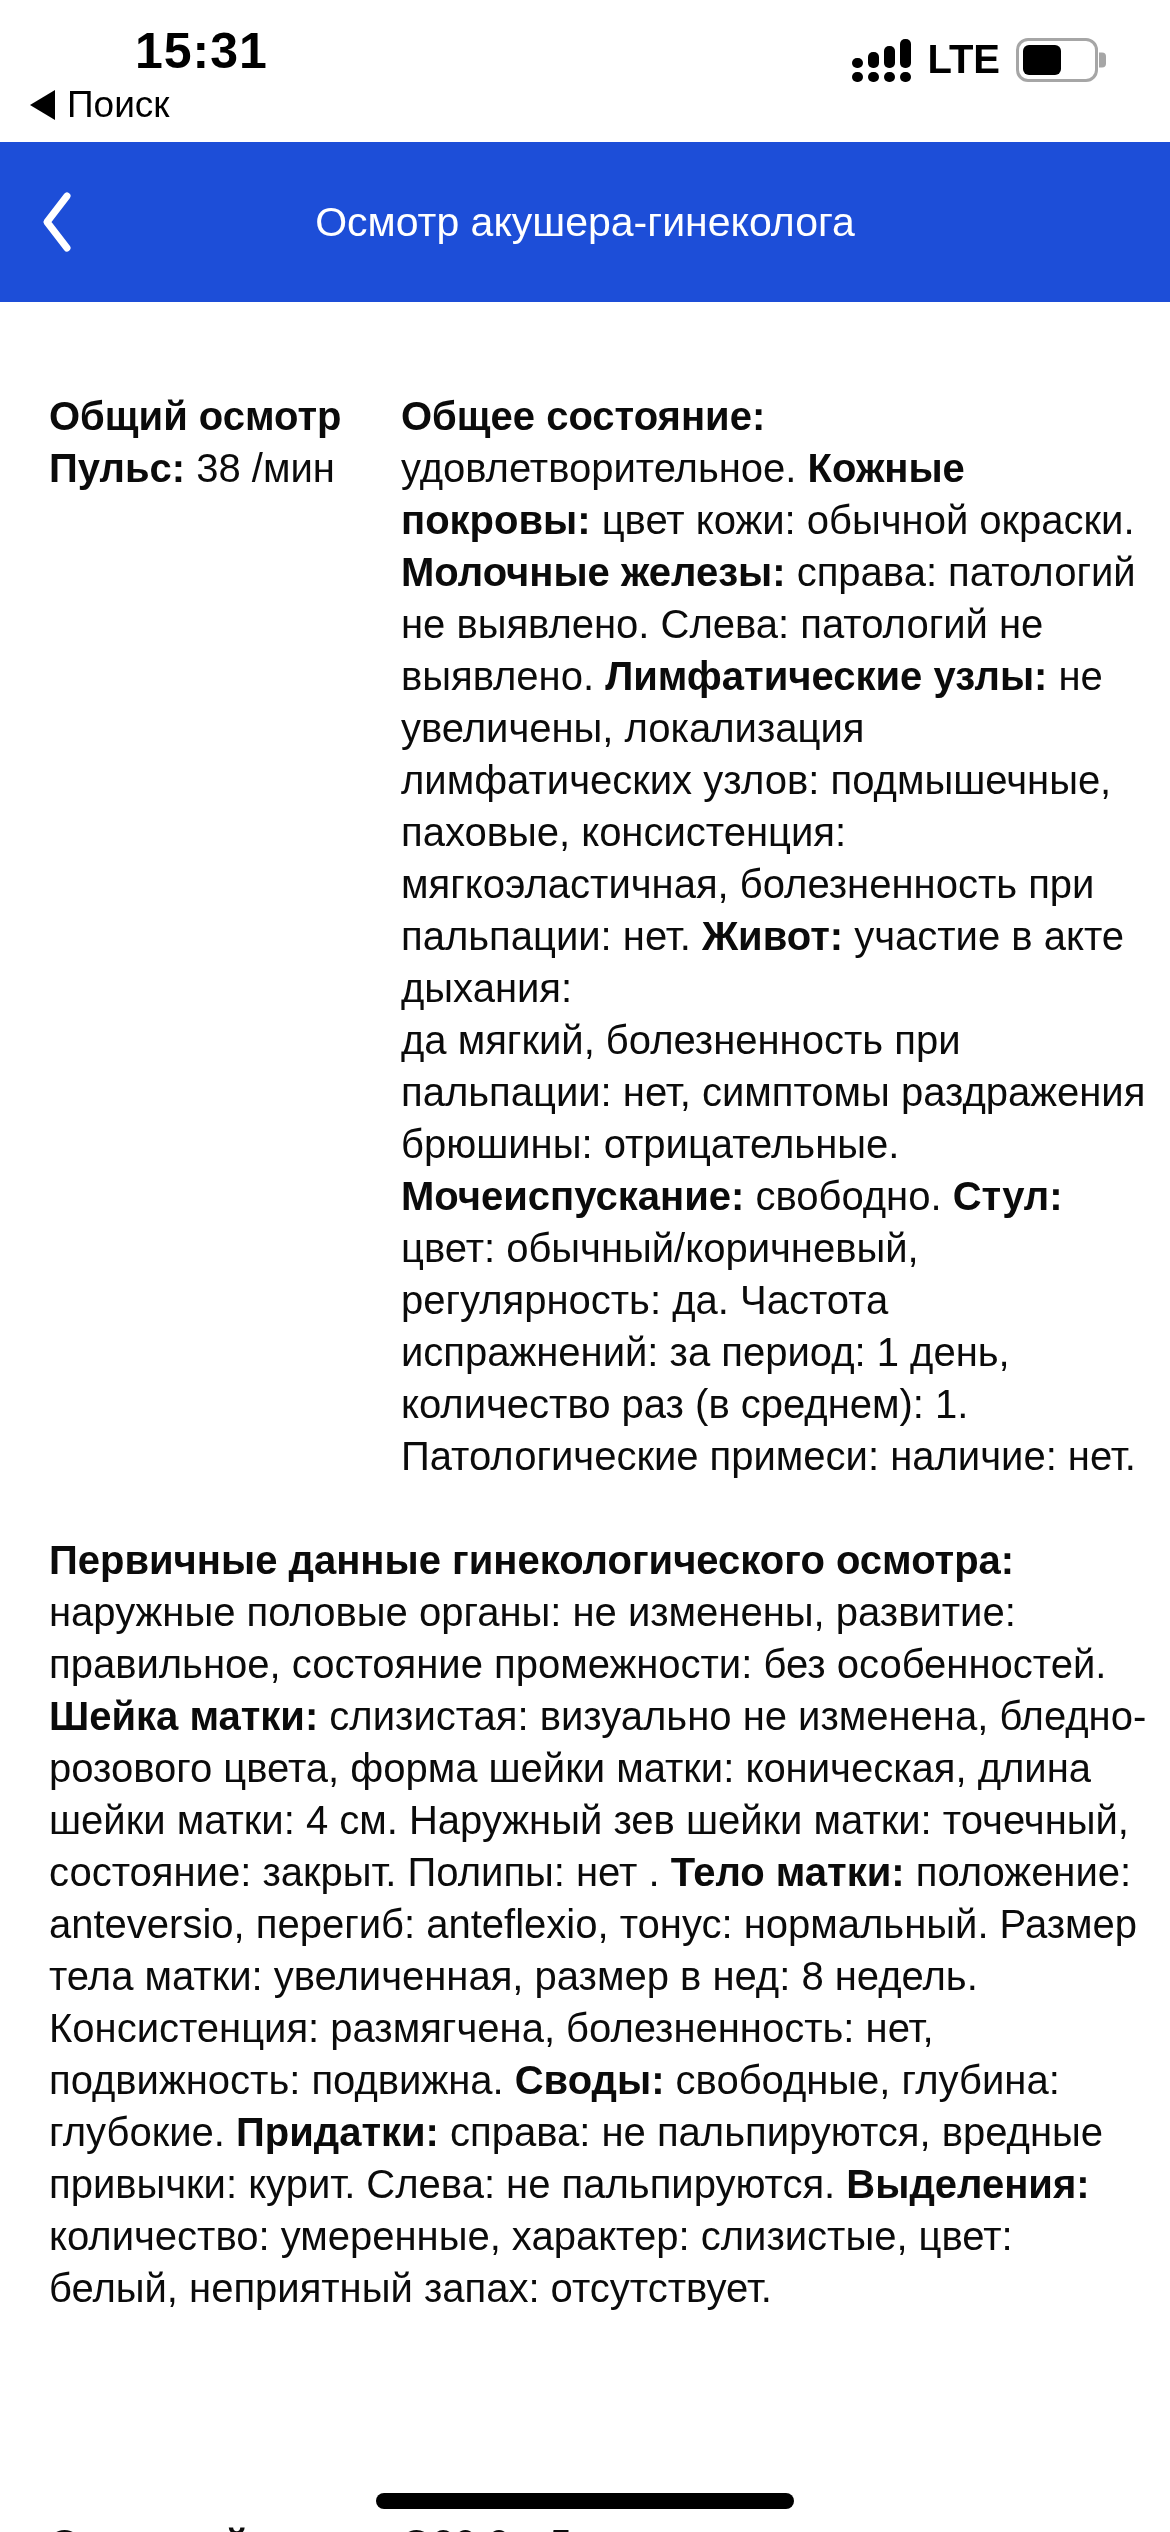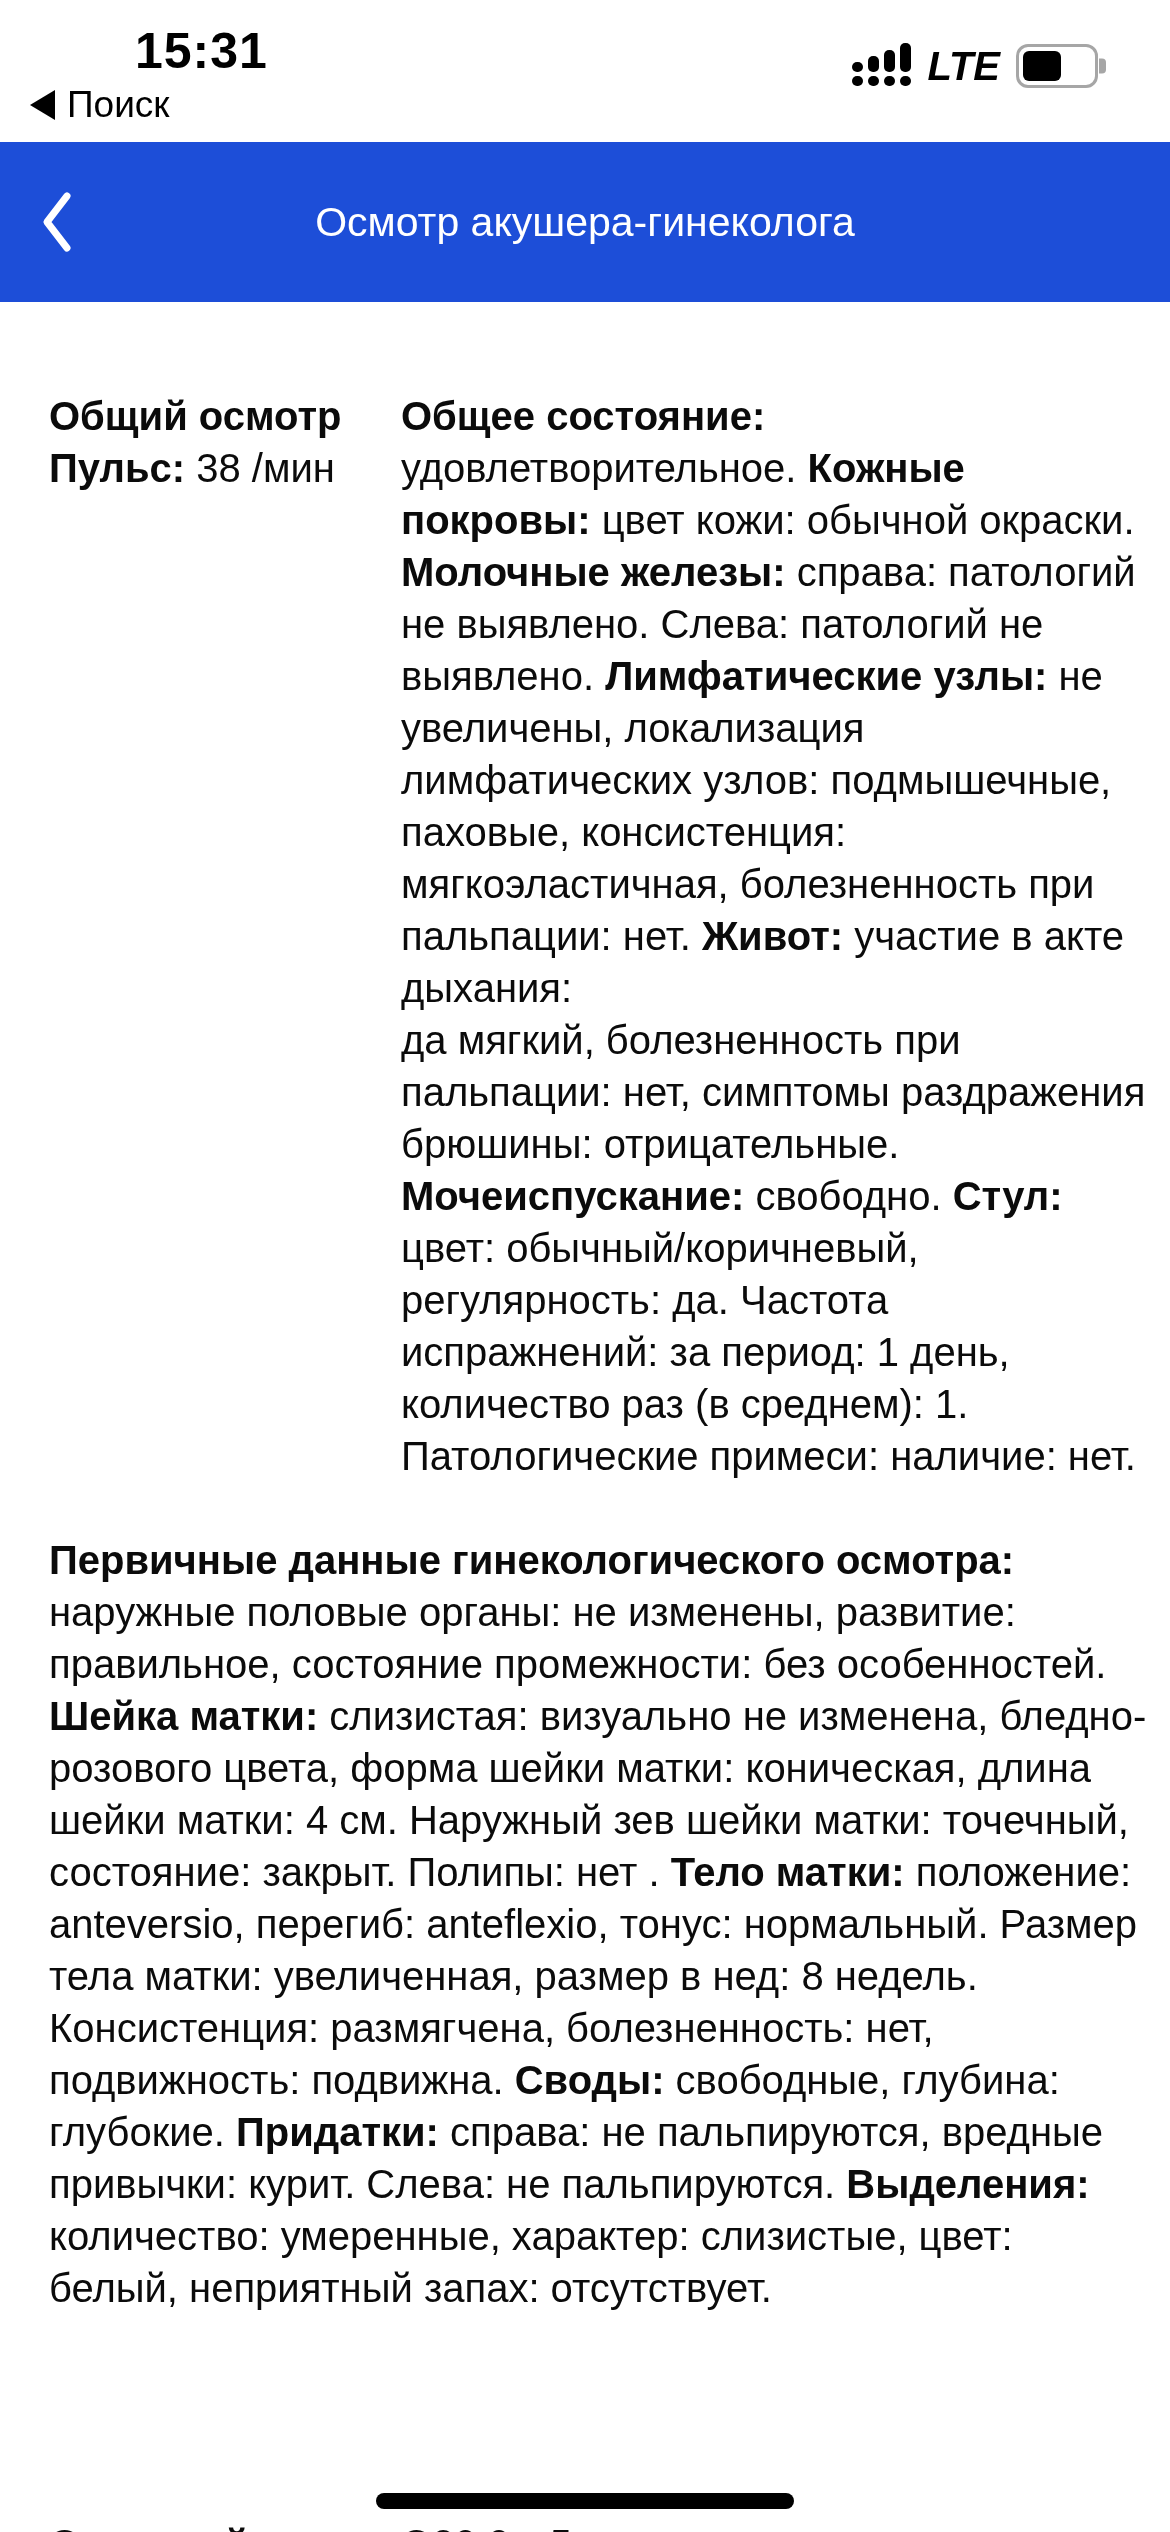--- a/index.html
+++ b/index.html
@@ -26,22 +26,22 @@
     display:flex;align-items:center;gap:12px;
     font-size:37px;color:#000;text-decoration:none;
   }
   .back-tri{
     width:0;height:0;
     border-top:15px solid transparent;
     border-bottom:15px solid transparent;
     border-right:25px solid #000;
   }
   .right-cluster{
-    position:absolute;right:72px;top:44px;height:50px;
-    display:flex;align-items:flex-start;gap:16px;font-style:italic;
+    position:absolute;right:72px;top:32px;height:50px;
+    display:flex;align-items:flex-end;gap:16px;
   }
   .sig{display:flex;align-items:flex-end;gap:5px;height:42px;}
   .sig .col{display:flex;flex-direction:column;justify-content:flex-end;gap:4px;width:11px;}
   .sig .bar{width:11px;background:#000;border-radius:5px;}
   .sig .dot{width:11px;height:10px;background:#000;border-radius:5px;}
   .b1{height:10px}.b2{height:16px}.b3{height:22px}.b4{height:29px}
   .lte{font-size:40px;font-weight:600;color:#000;}
   .battery{
     position:relative;width:76px;height:38px;
     border:3px solid #a6a6a6;border-radius:12px;

